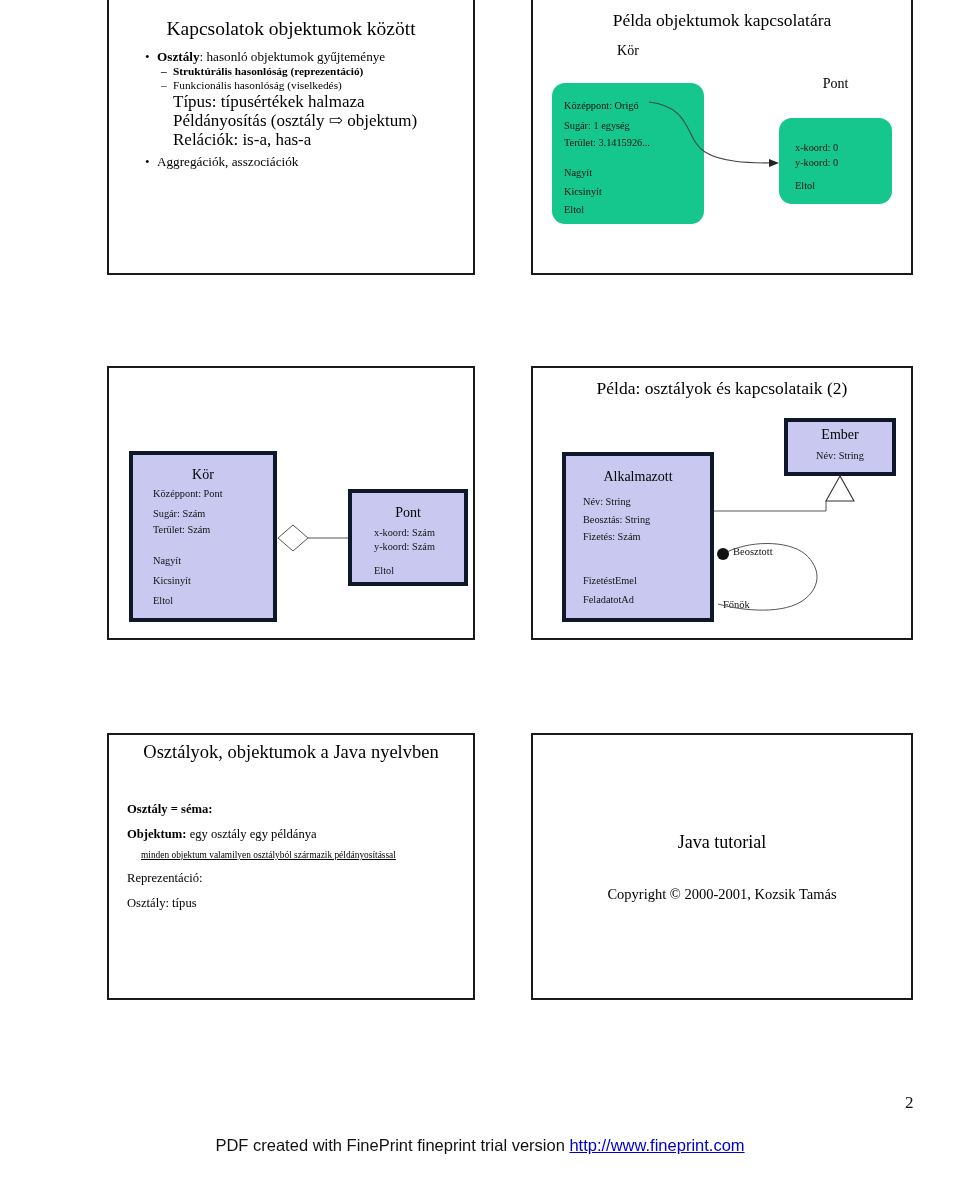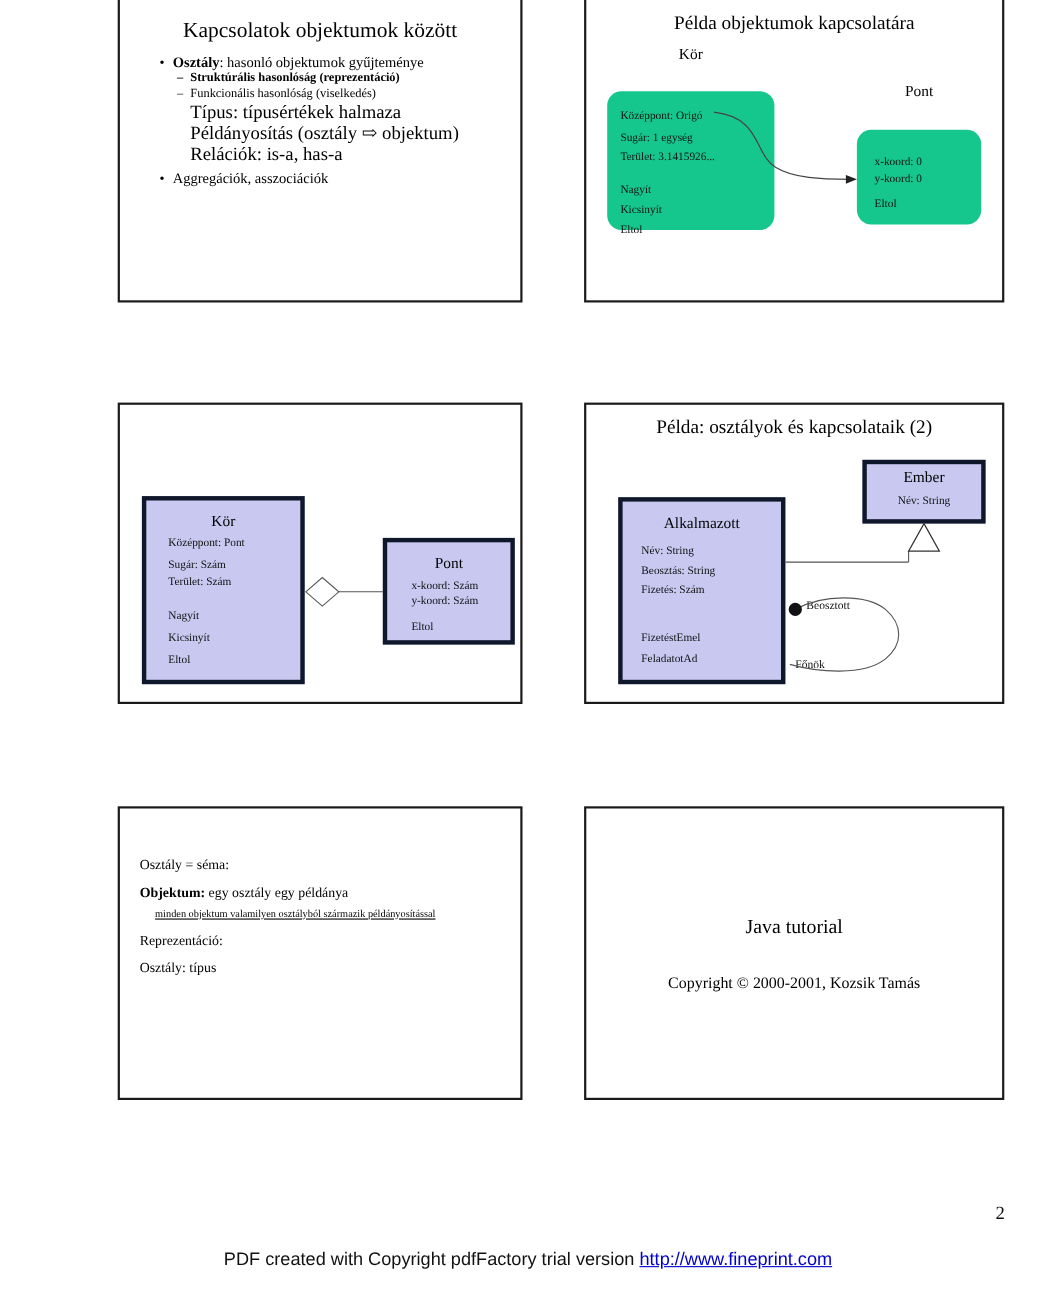--- a/index.html
+++ b/index.html
@@ -97,21 +97,21 @@
     white-space: nowrap;
   }
   .objline {
     position: absolute;
     font-size: 10.3px;
     white-space: nowrap;
     color: #111;
     font-family: "Liberation Serif", "DejaVu Serif", serif;
   }
 
-  #kor-obj { left: 19px; top: 93px; width: 152px; height: 126px; }
+  #kor-obj { left: 19px; top: 93px; width: 152px; height: 141px; }
   #kor-obj-label { left: 19px; top: 53px; width: 152px; }
   #pont-obj { left: 246px; top: 128px; width: 113px; height: 86px; }
   #pont-obj-label { left: 246px; top: 86px; width: 113px; }
 
   
   #slide3 { left: 107px; top: 366px; width: 368px; height: 274px; }
   #slide3 .slide-title {
     position: absolute; left: 0; right: 0; top: 10px;
     font-size: 17.5px;
   }
@@ -157,21 +157,21 @@
 
   
   #slide5 { left: 107px; top: 733px; width: 368px; height: 267px; }
   #slide5 .slide-title {
     position: absolute; left: 0; right: 0; top: 7px;
     font-size: 18.5px;
   }
   #slide5 .body {
     position: absolute; left: 18px; right: 10px; top: 44px;
   }
-  .j-h { font-size: 12.6px; font-weight: normal; margin-top: 0; }
+  .j-h { font-size: 12.6px; font-weight: bold; margin-top: 23px; }
   .j-p { font-size: 12.6px; margin-top: 7px; padding-left: 14px; }
   .j-s { font-size: 9.4px; margin-top: 8px; padding-left: 14px; line-height: 1.2; text-decoration: underline; }
   .j-n { font-size: 12.6px; margin-top: 10px; }
   .j-bold-inline { font-weight: bold; }
 
   
   #slide6 { left: 531px; top: 733px; width: 382px; height: 267px; }
   #slide6 .t-main {
     position: absolute; left: 0; right: 0; top: 97px;
     text-align: center; font-size: 18px; color: #000;
@@ -320,33 +320,34 @@
       <line x1="181" y1="143" x2="293" y2="143" stroke="#555" stroke-width="1"></line>
       <line x1="293" y1="143" x2="293" y2="133" stroke="#555" stroke-width="1"></line>
       <polygon points="307,108 293,133 321,133" fill="#ffffff" stroke="#333" stroke-width="1.1"></polygon>
 
       <path d="M 190 186 C 215 172 255 172 272 186 C 288 200 288 218 272 231 C 252 247 210 243 185 236" fill="none" stroke="#555" stroke-width="1"></path>
       <circle cx="190" cy="186" r="6" fill="#111"></circle>
     </svg>
   </div>
 
   <div class="slide" id="slide5">
+    <div class="slide-title">Osztályok, objektumok a Java nyelvben</div>
     <div class="body">
       <div class="j-h">Osztály = séma:</div>
       <div class="j-n"><b class="j-bold-inline">Objektum:</b><span> egy osztály egy példánya</span></div>
       <div class="j-s">minden objektum valamilyen osztályból származik példányosítással</div>
       <div class="j-n">Reprezentáció:</div>
       <div class="j-n">Osztály: típus</div>
     </div>
   </div>
 
   <div class="slide" id="slide6">
     <div class="t-main">Java tutorial</div>
     <div class="t-sub">Copyright © 2000-2001, Kozsik Tamás</div>
   </div>
 
   <div id="pagenum">2</div>
 
   <div id="footer">
-    <span>PDF created with Copyright pdfFactory trial version </span><a class="link" href="#">http://www.fineprint.com</a>
+    <span>PDF created with FinePrint fineprint trial version </span><a class="link" href="#">http://www.fineprint.com</a>
   </div>
 
 </div>
 
 </body></html>

